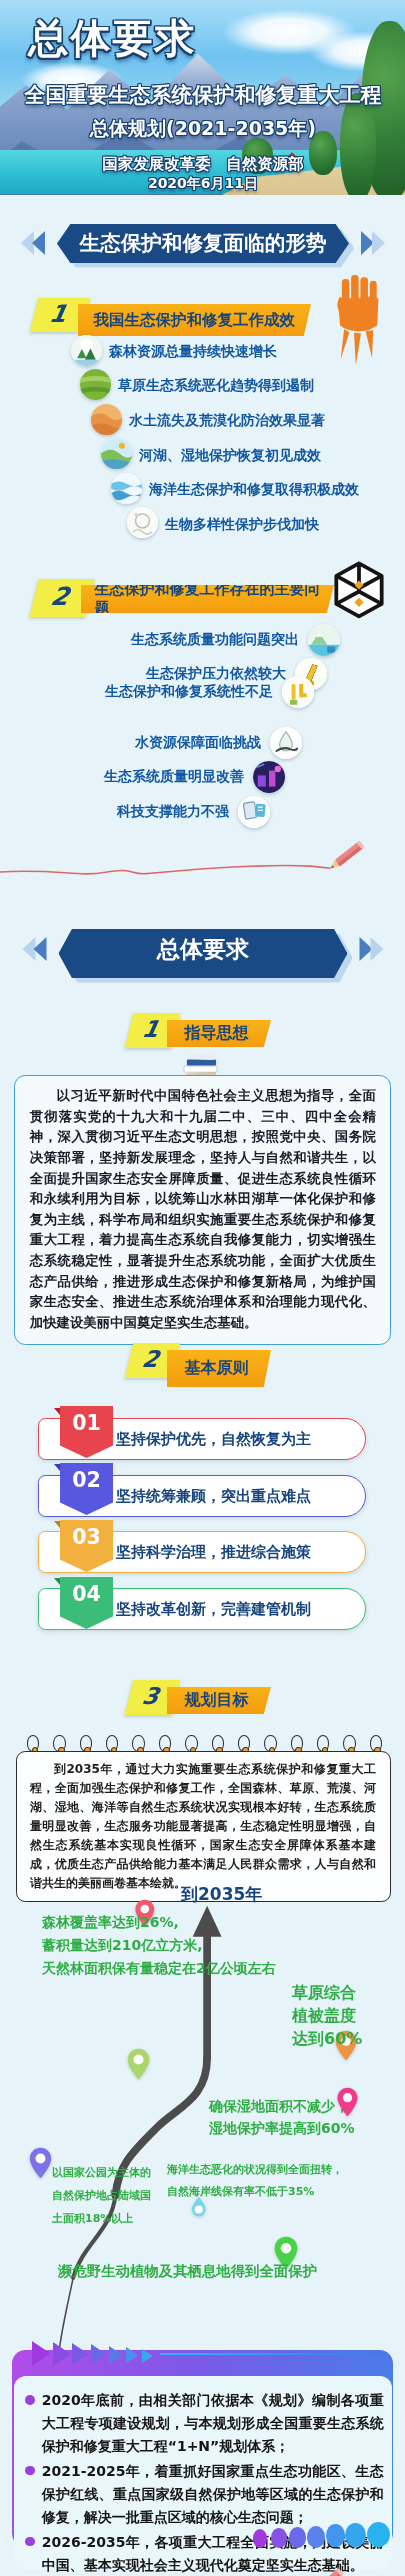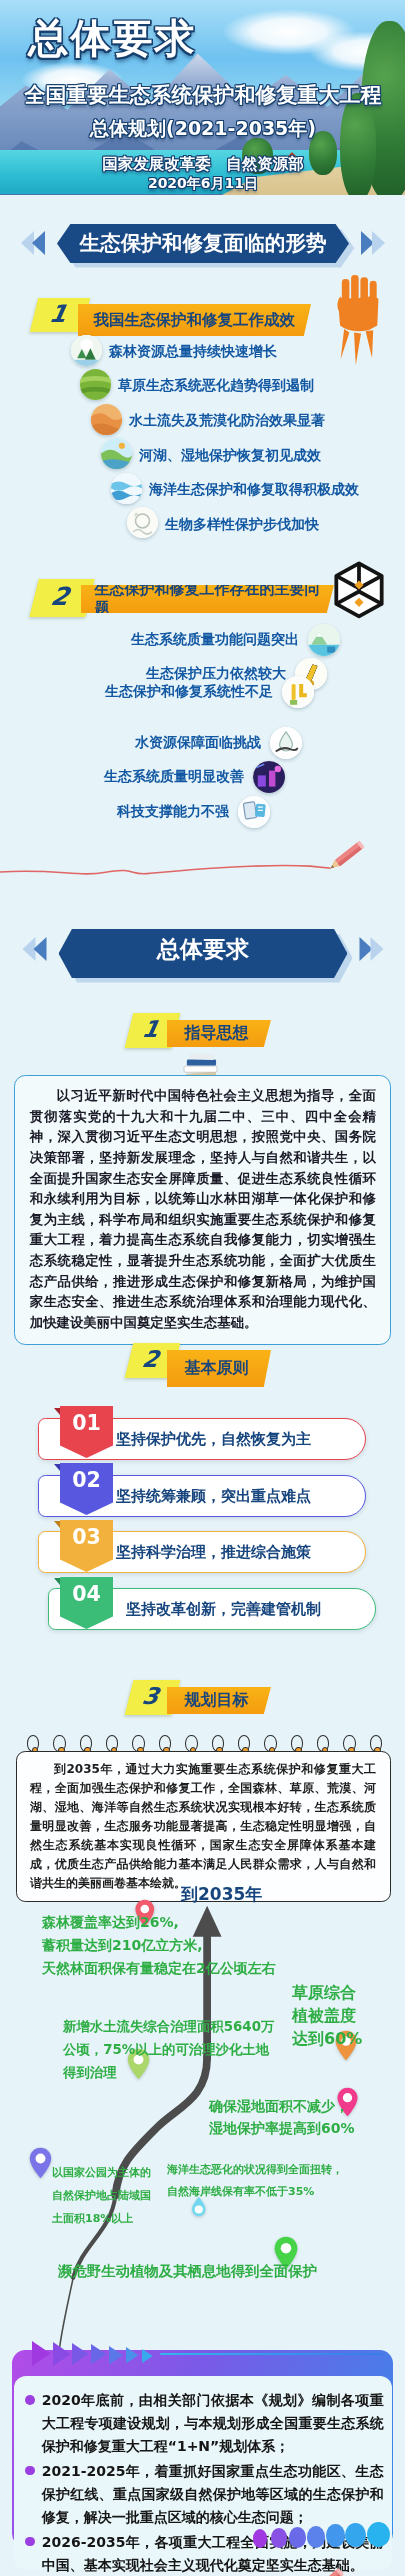--- a/index.html
+++ b/index.html
@@ -325,21 +325,21 @@
   </div>
   <div class="abs fold" style="left:54px;top:1464px;border-width:0 6.2px 7.2px 0;border-color:transparent #3a3ab0 transparent transparent;"></div>
   <div class="abs ribbon" style="top:1463px;background:#5757e0;">02</div>
 
   <div class="abs prin-box" style="top:1531px;border:1.5px solid #f2b13c;text-align:center;">
     <span class="prin-txt">坚持科学治理，推进综合施策</span>
   </div>
   <div class="abs fold" style="left:54px;top:1521px;border-width:0 6.2px 7.2px 0;border-color:transparent #c08018 transparent transparent;"></div>
   <div class="abs ribbon" style="top:1520px;background:#f2b13c;">03</div>
 
-  <div class="abs prin-box" style="top:1588px;border:1.5px solid #3bbd78;margin-left:10px;">
+  <div class="abs prin-box" style="top:1588px;border:1.5px solid #3bbd78;">
     <span class="prin-txt">坚持改革创新，完善建管机制</span>
   </div>
   <div class="abs fold" style="left:54px;top:1578px;border-width:0 6.2px 7.2px 0;border-color:transparent #238a52 transparent transparent;"></div>
   <div class="abs ribbon" style="top:1577px;background:#3bbd78;text-align:center;">04</div>
 
   <div class="abs num-badge" style="left:129px;top:1680px;width:47px;height:35px;font-size:23px;line-height:33px;">3</div>
   <div class="abs orange-bar" style="left:167px;top:1687px;width:104px;height:27px;font-size:16px;padding-left:17.5px;">规划目标</div>
 
   <div class="abs" style="left:27px;top:1735px;width:355px;height:20.6px;display:flex;gap:14px;">
     <div class="abs ring" style="position:relative;"></div>
@@ -400,25 +400,20 @@
 
   <div class="abs green-lines" style="left:42px;top:1911px;font-size:14px;line-height:23px;">
     <div>森林覆盖率达到26%,</div>
     <div>蓄积量达到210亿立方米,</div>
     <div>天然林面积保有量稳定在2亿公顷左右</div>
   </div>
   <div class="abs green-lines" style="left:292px;top:1981px;font-size:16px;line-height:23px;">
     <div>草原综合</div>
     <div>植被盖度</div>
     <div>达到60%</div>
-  </div>
-  <div class="abs green-lines" style="left:63px;top:2015px;font-size:13.4px;line-height:23px;">
-    <div>新增水土流失综合治理面积5640万</div>
-    <div>公顷，75%以上的可治理沙化土地</div>
-    <div>得到治理</div>
   </div>
   <div class="abs green-lines" style="left:209px;top:2095px;font-size:14px;line-height:22px;">
     <div>确保湿地面积不减少，</div>
     <div>湿地保护率提高到60%</div>
   </div>
   <div class="abs green-lines" style="left:52px;top:2128px;font-size:11px;line-height:23px;margin-top:33px;">
     <div>以国家公园为主体的</div>
     <div>自然保护地占陆域国</div>
     <div>土面积18%以上</div>
   </div>

